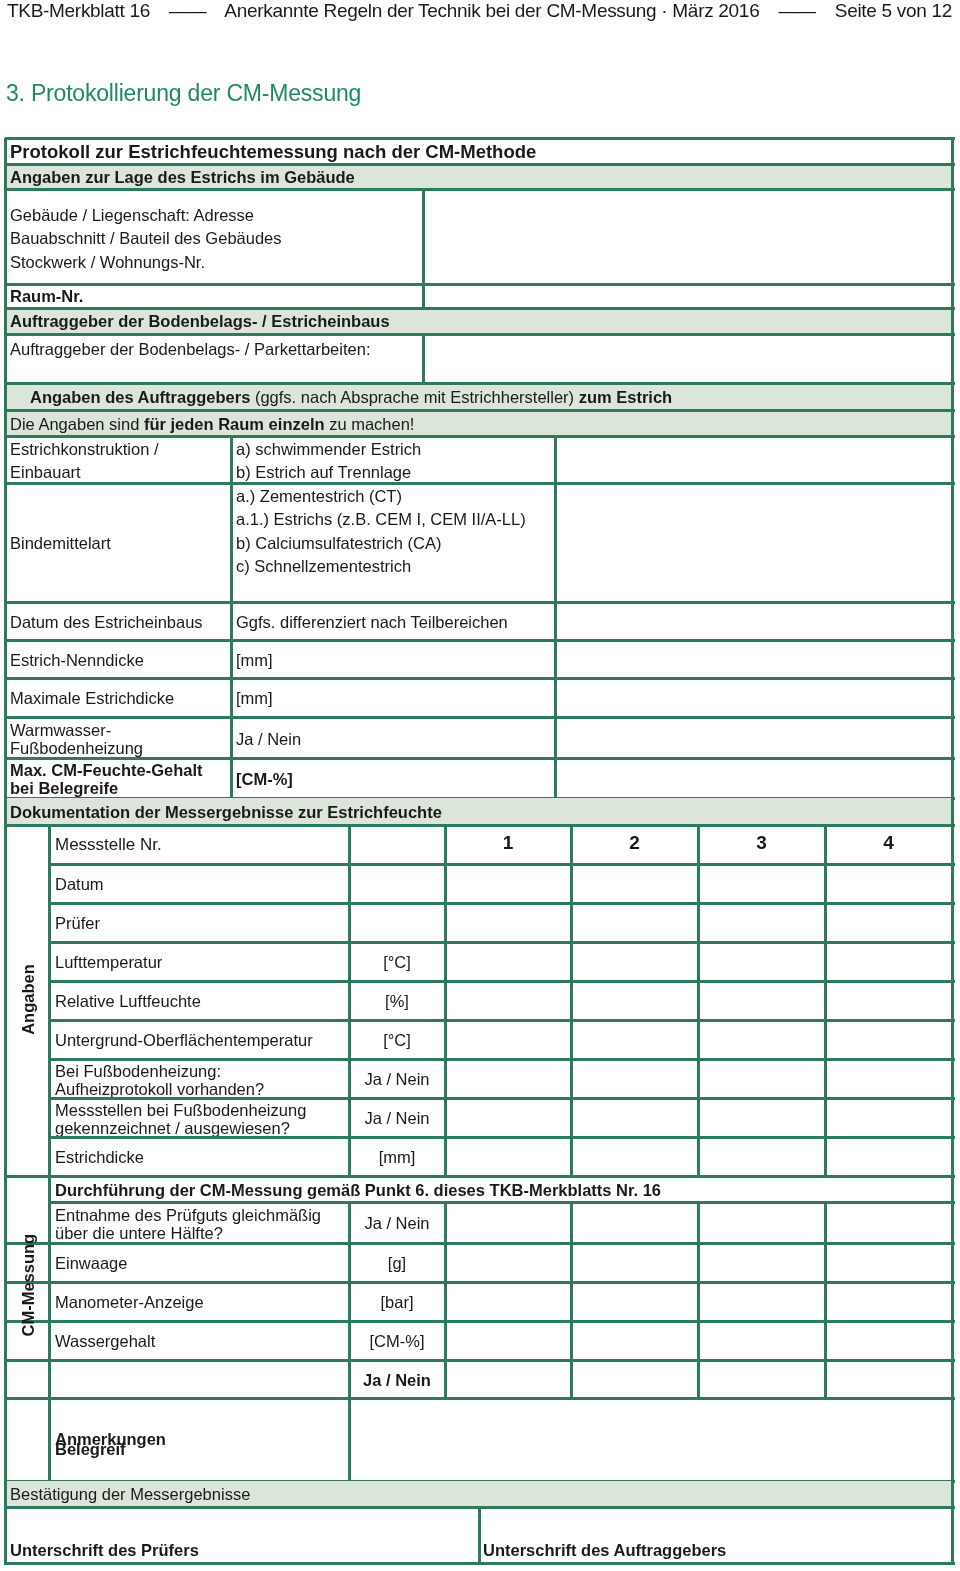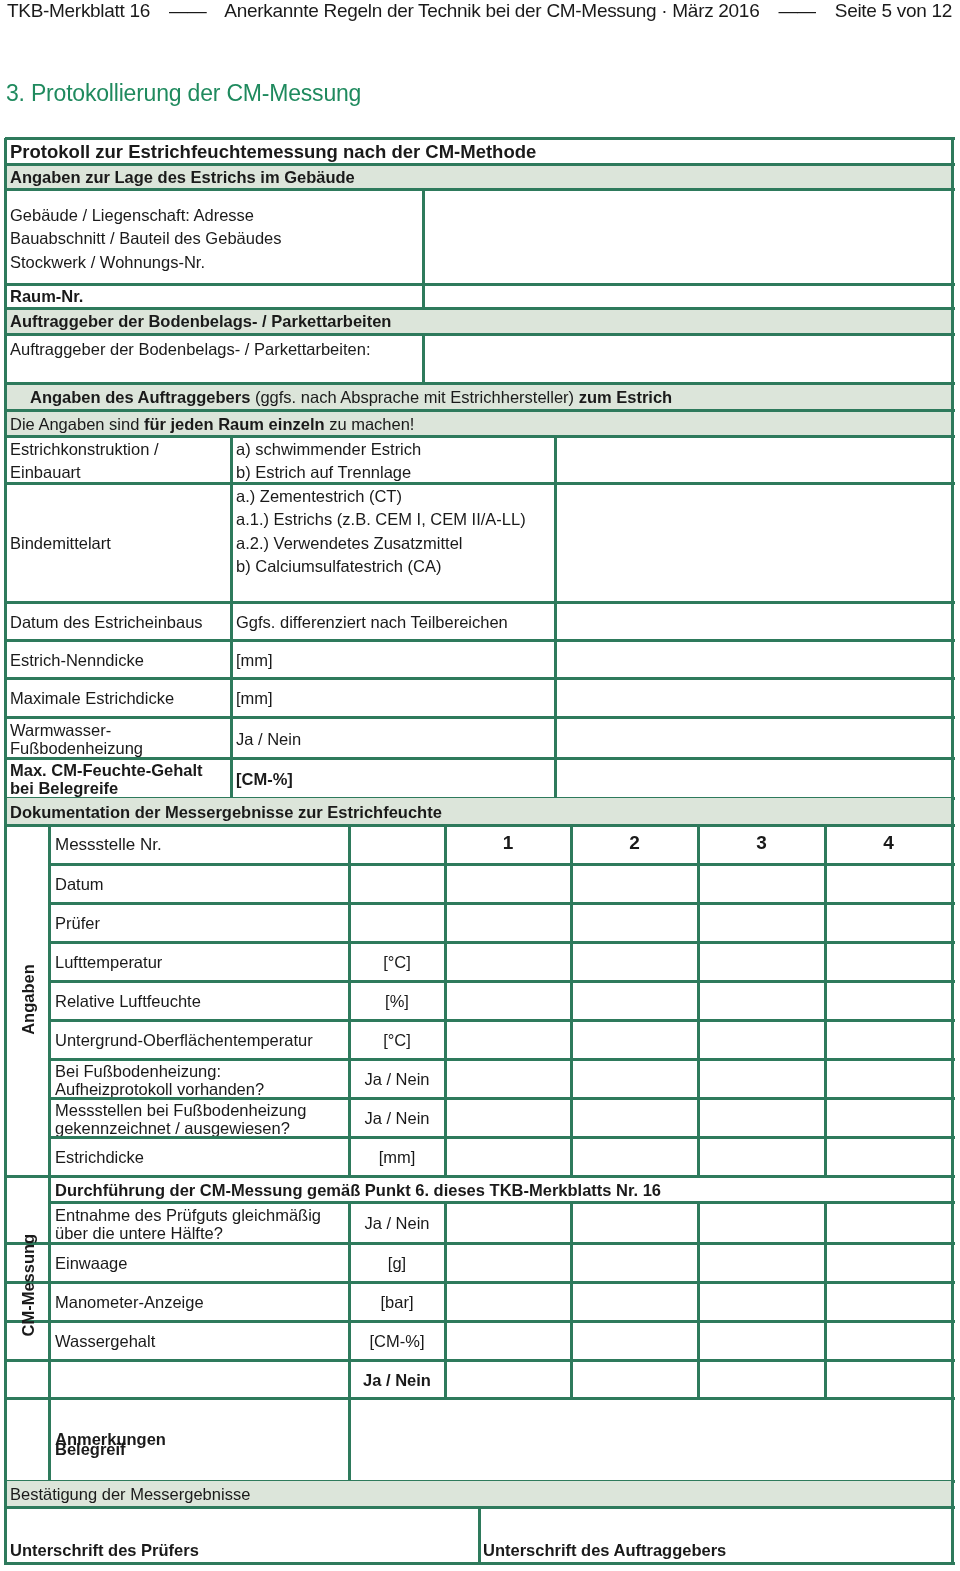--- a/index.html
+++ b/index.html
@@ -36,21 +36,21 @@
     <div class="t b" style="left: 10px; top: 142px; font-size: 18.5px;">Protokoll zur Estrichfeuchtemessung nach der CM-Methode</div>
     <div class="t b" style="left: 10px; top: 168px;">Angaben zur Lage des Estrichs im Gebäude</div>
     <div class="t" style="left: 10px; top: 204px; line-height: 23.3px;">
       <div>Gebäude / Liegenschaft: Adresse</div>
       <div>Bauabschnitt / Bauteil des Gebäudes</div>
       <div>Stockwerk / Wohnungs-Nr.</div>
     </div>
     <div class="t b" style="left: 10px; top: 287px;">Raum-Nr.</div>
     <div class="" style="position: absolute; left: 425px; top: 191px; width: 526px; height: 92px;"></div>
     <div class="" style="position: absolute; left: 425px; top: 286px; width: 526px; height: 21px;"></div>
-    <div class="t b" style="left: 10px; top: 312px;">Auftraggeber der Bodenbelags- / Parkettarbeiten</div>
+    <div class="t b" style="left: 10px; top: 312px;">Auftraggeber der Bodenbelags- / Estricheinbaus</div>
     <div class="t" style="left: 10px; top: 339px; line-height: 20px;">
       <div>Auftraggeber der Bodenbelags- / Parkettarbeiten:</div>
     </div>
     <div class="" style="position: absolute; left: 425px; top: 336px; width: 526px; height: 46px;"></div>
     <div class="t" style="left: 10px; top: 388px;"><span style="font-weight: bold; margin-left: 20px;">Angaben des Auftraggebers</span><span> (ggfs. nach Absprache mit Estrichhersteller) </span><span style="font-weight: bold;">zum Estrich</span></div>
     <div class="t" style="left: 10px; top: 415px;"><span>Die Angaben sind </span><span style="font-weight: bold;">für jeden Raum einzeln</span><span> zu machen!</span></div>
     <div class="hline" style="top: 137px; left: 5px; width: 950px;"></div>
     <div class="hline" style="top: 163px; left: 5px; width: 950px;"></div>
     <div class="hline" style="top: 188px; left: 5px; width: 950px;"></div>
     <div class="hline" style="top: 283px; left: 5px; width: 950px;"></div>
@@ -70,22 +70,22 @@
       <div>b) Estrich auf Trennlage</div>
     </div>
     <div class="" style="position: absolute; left: 557px; top: 438px; width: 394px; height: 44px;"></div>
     <div class="hline" style="top: 482px; left: 5px; width: 950px;"></div>
     <div class="t" style="left: 10px; top: 532px; line-height: 23px;">
       <div>Bindemittelart</div>
     </div>
     <div class="t" style="left: 236px; top: 485px; line-height: 23.3px;">
       <div>a.) Zementestrich (CT)</div>
       <div>a.1.) Estrichs (z.B. CEM I, CEM II/A-LL)</div>
-      <div>a.2.) Verwendetes Zusatzmittel</div>
       <div>b) Calciumsulfatestrich (CA)</div>
+      <div>c) Schnellzementestrich</div>
     </div>
     <div class="" style="position: absolute; left: 557px; top: 485px; width: 394px; height: 116px;"></div>
     <div class="hline" style="top: 601px; left: 5px; width: 950px;"></div>
     <div class="t" style="left: 10px; top: 611px; line-height: 23px;">
       <div>Datum des Estricheinbaus</div>
     </div>
     <div class="t" style="left: 236px; top: 611px; line-height: 23px;">
       <div>Ggfs. differenziert nach Teilbereichen</div>
     </div>
     <div class="" style="position: absolute; left: 557px; top: 604px; width: 394px; height: 35px;"></div>

